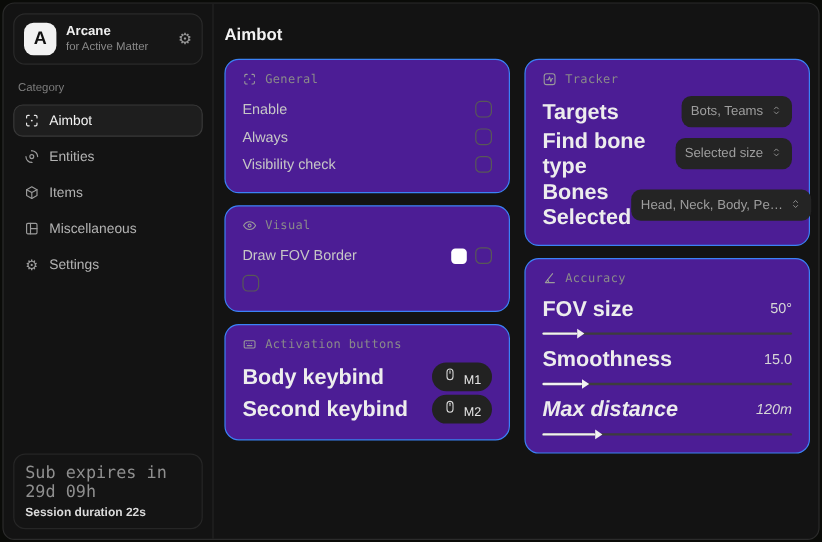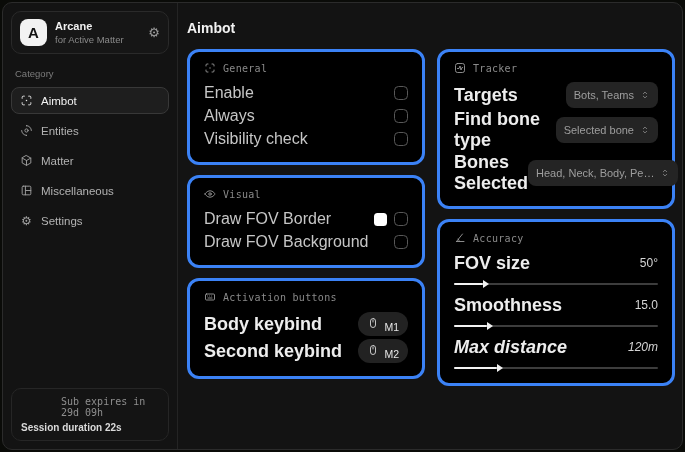--- a/index.html
+++ b/index.html
@@ -53,43 +53,43 @@
   .nav-item.selected {
     background:#1e1e1e; border-color:#383838; color:#f2f2f2;
   }
   .nav-item svg, .section-head svg { display:block; }
   .nav-gear { font-size:12px; color:#a0a0a0; width:13px; text-align:center; }
   .sidebar-spacer { flex:1; }
   .footer-card {
     border:1px solid #262626; background:#141414;
     border-radius:10px; padding:7px 9px;
   }
-  .footer-line1 { font-family:"DejaVu Sans Mono", monospace; font-size:10px; color:#8f8f8f;margin-left:40px; }
+  .footer-line1 { font-family:"DejaVu Sans Mono", monospace; font-size:14px; color:#8f8f8f; }
   .footer-line2 { font-size:10px; font-weight:bold; color:#dadada; margin-top:4px; }
   
   .main { flex:1; padding:13px 12px 12px 9px; }
   .page-title { font-size:14px; font-weight:bold; color:#f2f2f2; margin:4px 0 13px 0; }
   .columns { display:flex; gap:12px; align-items:flex-start; }
   .col { width:238px; display:flex; flex-direction:column; gap:10px; }
   .card {
-    background:#000000; border:3px solid #3b82f6;
+    background:#4c1d95; border:1px solid #3b82f6;
     border-radius:12px; padding:10px 14px 12px 14px;
   }
   .section-head {
     display:flex; align-items:center; gap:7px;
     font-family:"DejaVu Sans Mono", monospace;
     font-size:10px; color:#8a8a8a; letter-spacing:.3px;
     margin-bottom:8px;
   }
   .row {
     display:flex; align-items:center; justify-content:space-between;
     min-height:22px;
   }
   .row + .row { margin-top:1px; }
-  .row-label { font-size:16px; color:#c6c6c6; }
+  .row-label { font-size:12px; color:#c6c6c6; }
   .row-label.strong { color:#ededed; font-weight:bold; font-size:18px; }
   .controls { display:flex; align-items:center; gap:7px; }
   .checkbox {
     width:14px; height:14px; border-radius:4.5px;
     border:1.5px solid #585858; background:transparent; cursor:pointer;
   }
   .swatch { width:13px; height:13px; border-radius:3.5px; cursor:pointer; }
   .keybind-row { min-height:26px; }
   .keybind-pill {
     display:flex; align-items:flex-end; gap:5px;
@@ -168,21 +168,21 @@
         </span>
         <span>Entities</span>
       </div>
       <div class="nav-item">
         <span>
           <svg width="13" height="13" viewBox="0 0 24 24" class="icon-stroke">
               <path d="M12 3l8 4.5v9L12 21l-8-4.5v-9z"></path>
               <path d="M12 12l8-4.5M12 12L4 7.5M12 12v9"></path>
             </svg>
         </span>
-        <span>Matter</span>
+        <span>Items</span>
       </div>
       <div class="nav-item">
         <span>
           <svg width="13" height="13" viewBox="0 0 24 24" class="icon-stroke">
               <rect x="4" y="4" width="16" height="16" rx="2"></rect>
               <path d="M10 4v16M10 12h10"></path>
             </svg>
         </span>
         <span>Miscellaneous</span>
       </div>
@@ -242,21 +242,20 @@
             <span>Visual</span>
           </div>
           <div class="row">
             <span class="row-label">Draw FOV Border</span>
             <span class="controls">
               <span class="swatch" style="background: rgb(255, 255, 255);"></span>
               <span class="checkbox"></span>
             </span>
           </div>
           <div class="row">
-            <span class="row-label">Draw FOV Background</span>
             <span class="checkbox"></span>
           </div>
         </div>
 
         <div class="card">
           <div class="section-head">
             <span>
               <svg width="12" height="12" viewBox="0 0 24 24" class="icon-stroke">
                   <rect x="3" y="6" width="18" height="12" rx="2"></rect>
                   <path d="M7 10h.01M11 10h.01M15 10h.01M8 14h8"></path>
@@ -310,21 +309,21 @@
               <span>
                 <svg width="10" height="10" viewBox="0 0 24 24" class="icon-stroke">
                     <path d="M8 9l4-4 4 4M8 15l4 4 4-4"></path>
                   </svg>
               </span>
             </span>
           </div>
           <div class="row dropdown-row">
             <span class="row-label strong">Find bone type</span>
             <span class="dropdown">
-              <span class="dropdown-value">Selected bone</span>
+              <span class="dropdown-value">Selected size</span>
               <span>
                 <svg width="10" height="10" viewBox="0 0 24 24" class="icon-stroke">
                     <path d="M8 9l4-4 4 4M8 15l4 4 4-4"></path>
                   </svg>
               </span>
             </span>
           </div>
           <div class="row dropdown-row">
             <span class="row-label strong">Bones Selected</span>
             <span class="dropdown">

